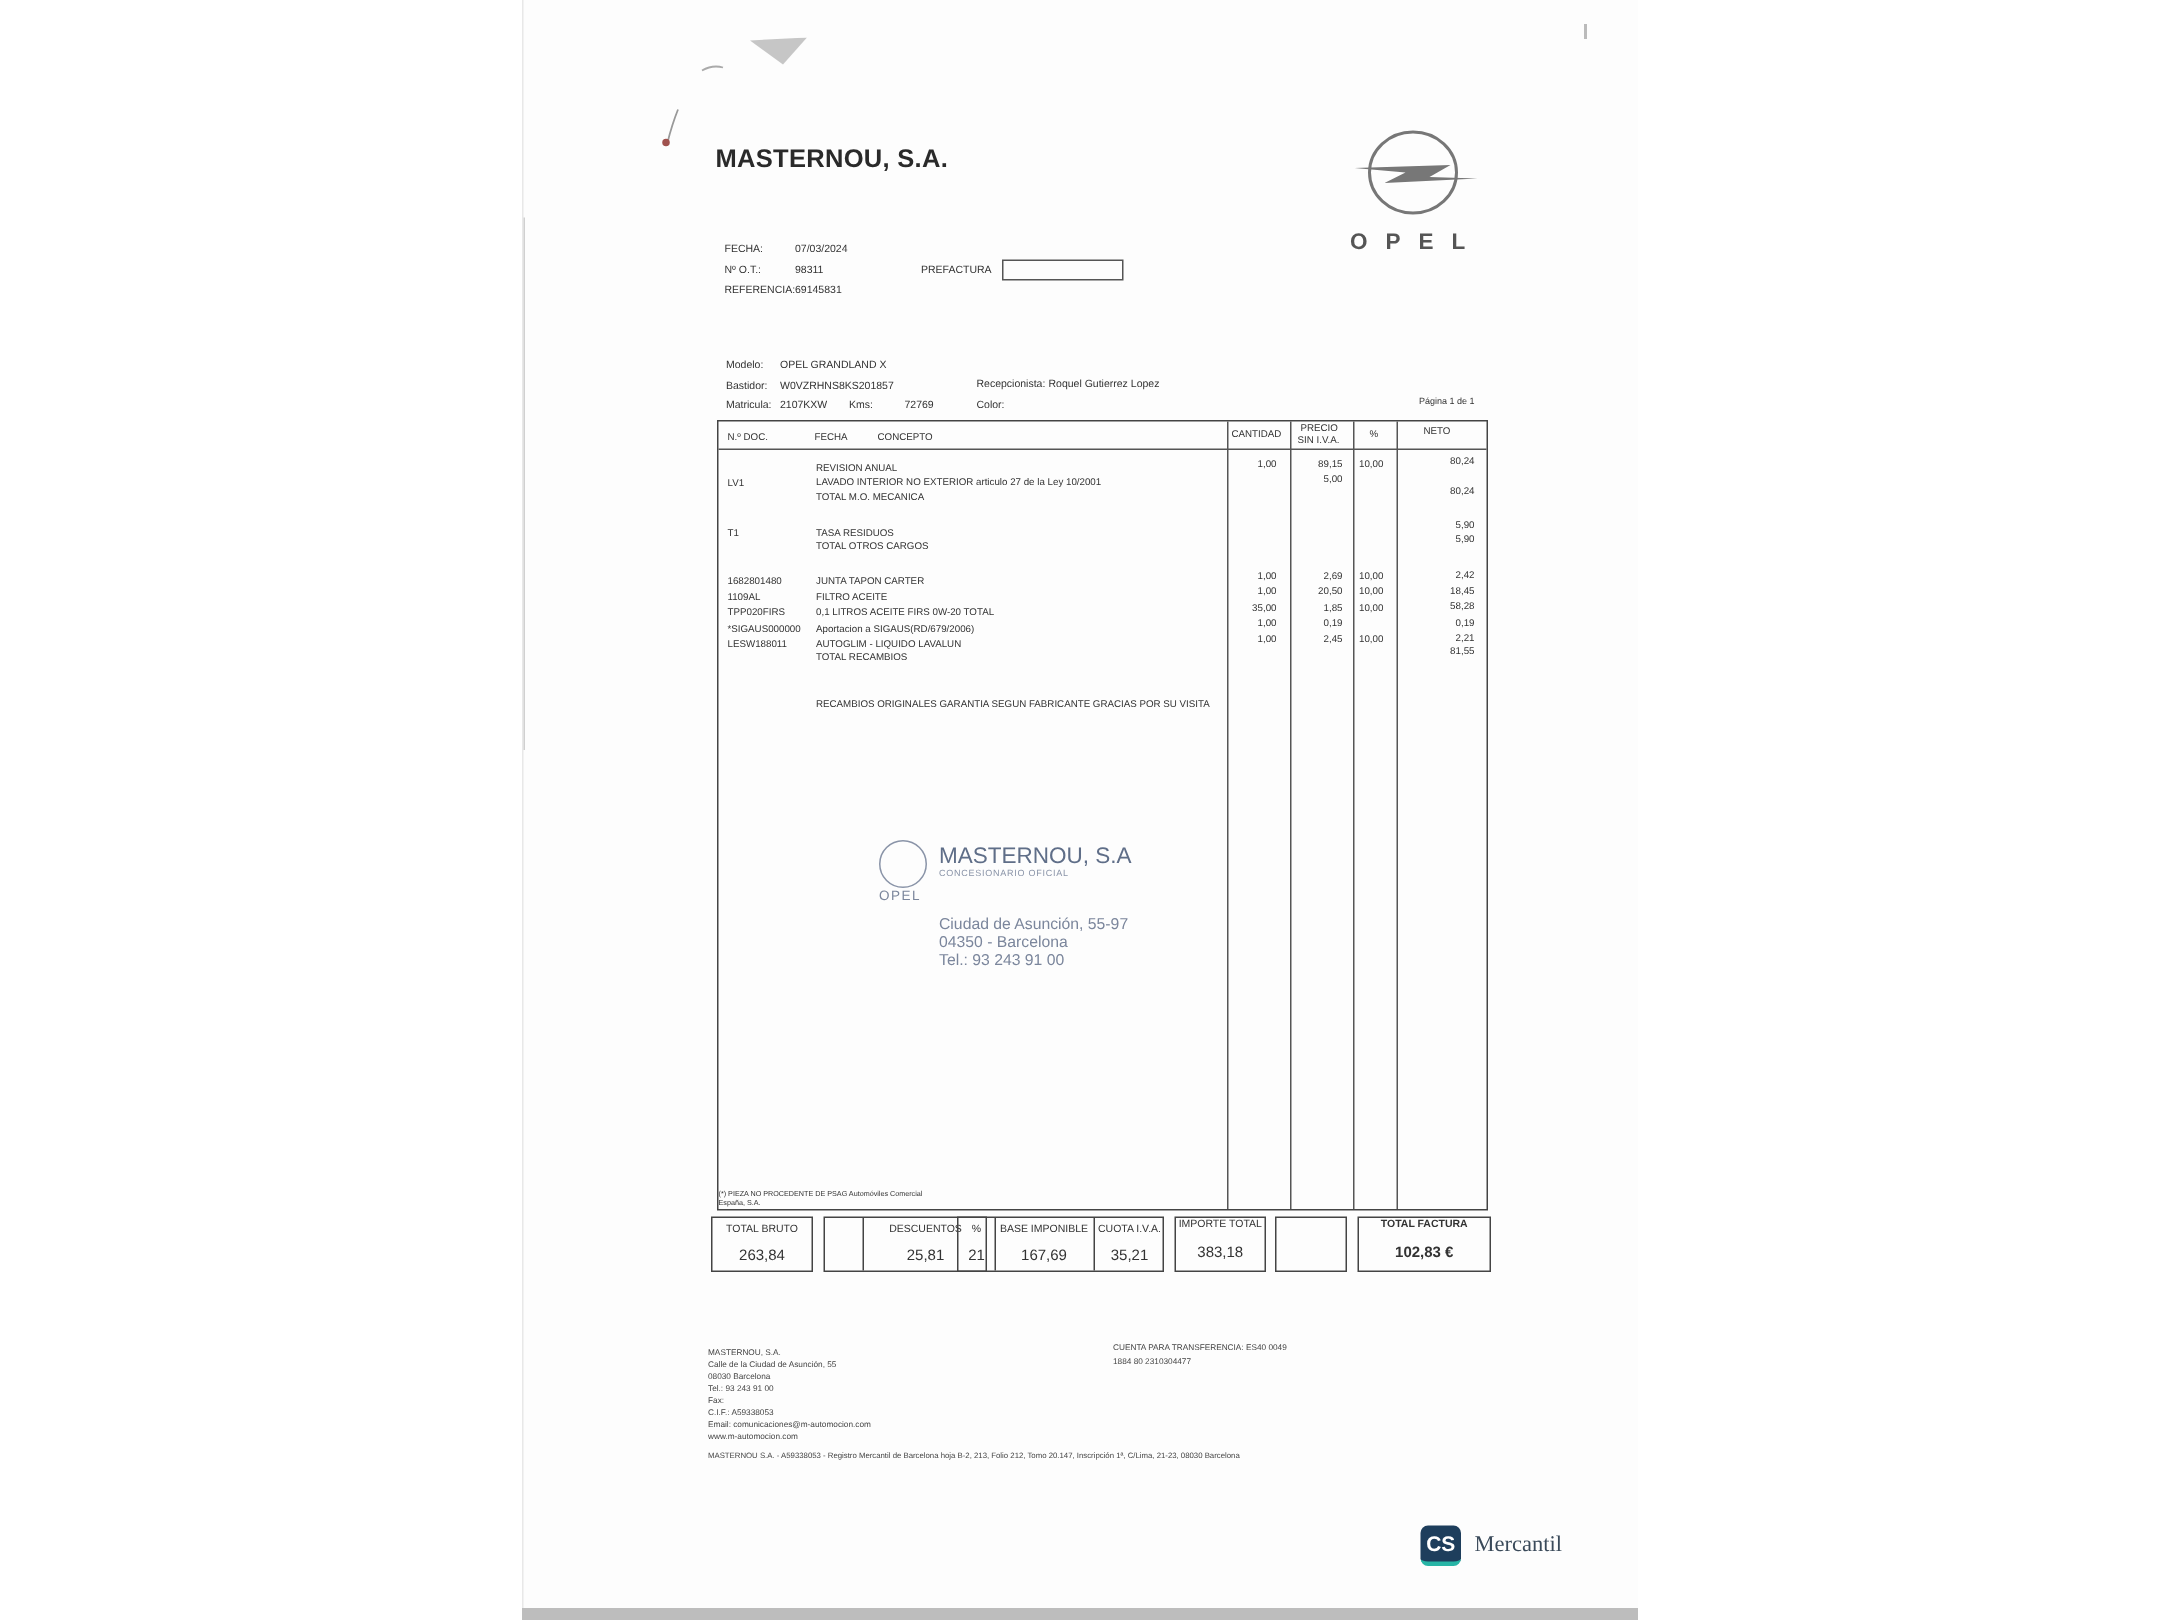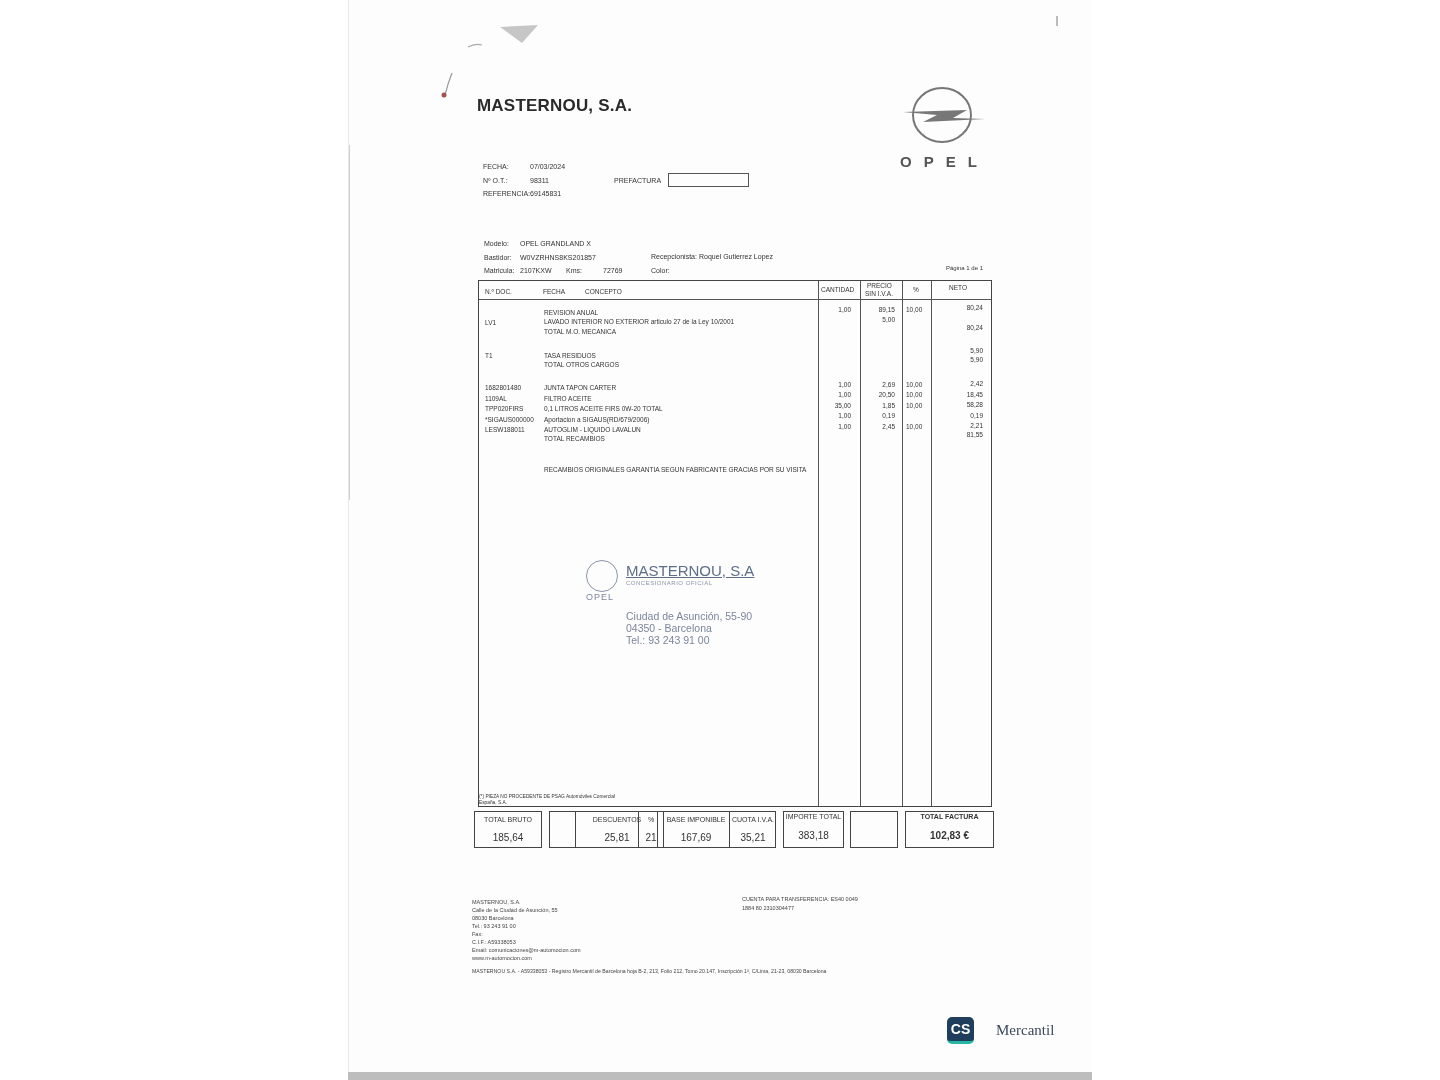--- a/index.html
+++ b/index.html
@@ -33,30 +33,30 @@
   .cell-text { position: absolute; font-size: 6.5px; color: #333; white-space: nowrap; }
   .num { text-align: right; }
 
   .totals-box { position: absolute; top: 811px; height: 37px; border: 1.2px solid #444; }
   .totals-lbl { position: absolute; top: 4px; left: 0; width: 100%; text-align: center; font-size: 7px; color: #333; }
   .totals-val { position: absolute; top: 20px; left: 0; width: 100%; text-align: center; font-size: 10px; color: #333; }
   .inner-v { position: absolute; top: 0; width: 1px; height: 100%; background: #444; }
 
   .stamp { position: absolute; left: 584px; top: 558px; width: 190px; height: 92px; color: #6c7a93; }
   .stamp-ring { position: absolute; left: 2px; top: 2px; width: 32px; height: 32px; border: 1.5px solid #8a94a8; border-radius: 50%; }
-  .stamp-title { position: absolute; left: 42px; top: 4px; font-size: 15px; color: #5f6e88; text-decoration: underline; }
+  .stamp-title { position: absolute; left: 42px; top: 4px; font-size: 15px; color: #5f6e88; }
   .stamp-sub { position: absolute; left: 42px; top: 22px; font-size: 6px; color: #8a94a8; letter-spacing: 0.5px; }
   .stamp-opel { position: absolute; left: 2px; top: 34px; font-size: 9px; color: #7b869c; letter-spacing: 1px; }
   .stamp-addr { position: absolute; left: 42px; top: 52px; font-size: 10.5px; line-height: 12px; color: #7b869c; }
 
   .footer-left { left: 472px; top: 898px; font-size: 5.5px; line-height: 8px; color: #444; }
   .footer-right { left: 742px; top: 895px; font-size: 5.5px; line-height: 9px; color: #444; }
   .footer-reg { left: 472px; top: 968px; font-size: 5.2px; color: #444; white-space: nowrap; }
 
-  .camscanner { position: absolute; left: 947px; top: 1017px; display: flex; align-items: center; gap: 22px; }
+  .camscanner { position: absolute; left: 947px; top: 1017px; display: flex; align-items: center; gap: 9px; }
   .cs-badge { width: 27px; height: 27px; background: #1e3e5c; border-radius: 5px; color: #fff; font-weight: bold; font-size: 14px; display: flex; align-items: center; justify-content: center; border-bottom: 3px solid #27b5a6; }
   .cs-text { font-family: "Liberation Serif", serif; font-size: 15px; color: #3a4a5a; }
 </style>
 </head>
 <body>
 
 <div class="scan-page">
   <div class="left-edge-line"></div>
 </div>
 <div class="scan-bottom-bar"></div>
@@ -178,29 +178,29 @@
   <div class="cell-text" style="left:0px;top:513px;font-size:4.8px;">(*) PIEZA NO PROCEDENTE DE PSAG Automóviles Comercial</div>
   <div class="cell-text" style="left:0px;top:519px;font-size:4.8px;">España, S.A.</div>
 </div>
 
 <div class="stamp">
   <div class="stamp-ring"></div>
   <div class="stamp-title">MASTERNOU, S.A</div>
   <div class="stamp-sub">CONCESIONARIO OFICIAL</div>
   <div class="stamp-opel">OPEL</div>
   <div class="stamp-addr">
-    <div>Ciudad de Asunción, 55-90</div>
+    <div>Ciudad de Asunción, 55-97</div>
     <div>04350 - Barcelona</div>
     <div>Tel.: 93 243 91 00</div>
   </div>
 </div>
 
 <div class="totals-box" style="left:474px;width:68px;">
   <div class="totals-lbl">TOTAL BRUTO</div>
-  <div class="totals-val">185,64</div>
+  <div class="totals-val">263,84</div>
 </div>
 <div class="totals-box" style="left:549px;width:109px;">
   <div class="inner-v" style="left:25px;"></div>
   <div class="totals-lbl" style="left:25px;width:84px;">DESCUENTOS</div>
   <div class="totals-val" style="left:25px;width:84px;">25,81</div>
 </div>
 <div class="totals-box" style="left:638px;width:138px;">
   <div class="inner-v" style="left:24px;"></div>
   <div class="inner-v" style="left:90px;"></div>
   <div class="totals-lbl" style="width:24px;">%</div>

